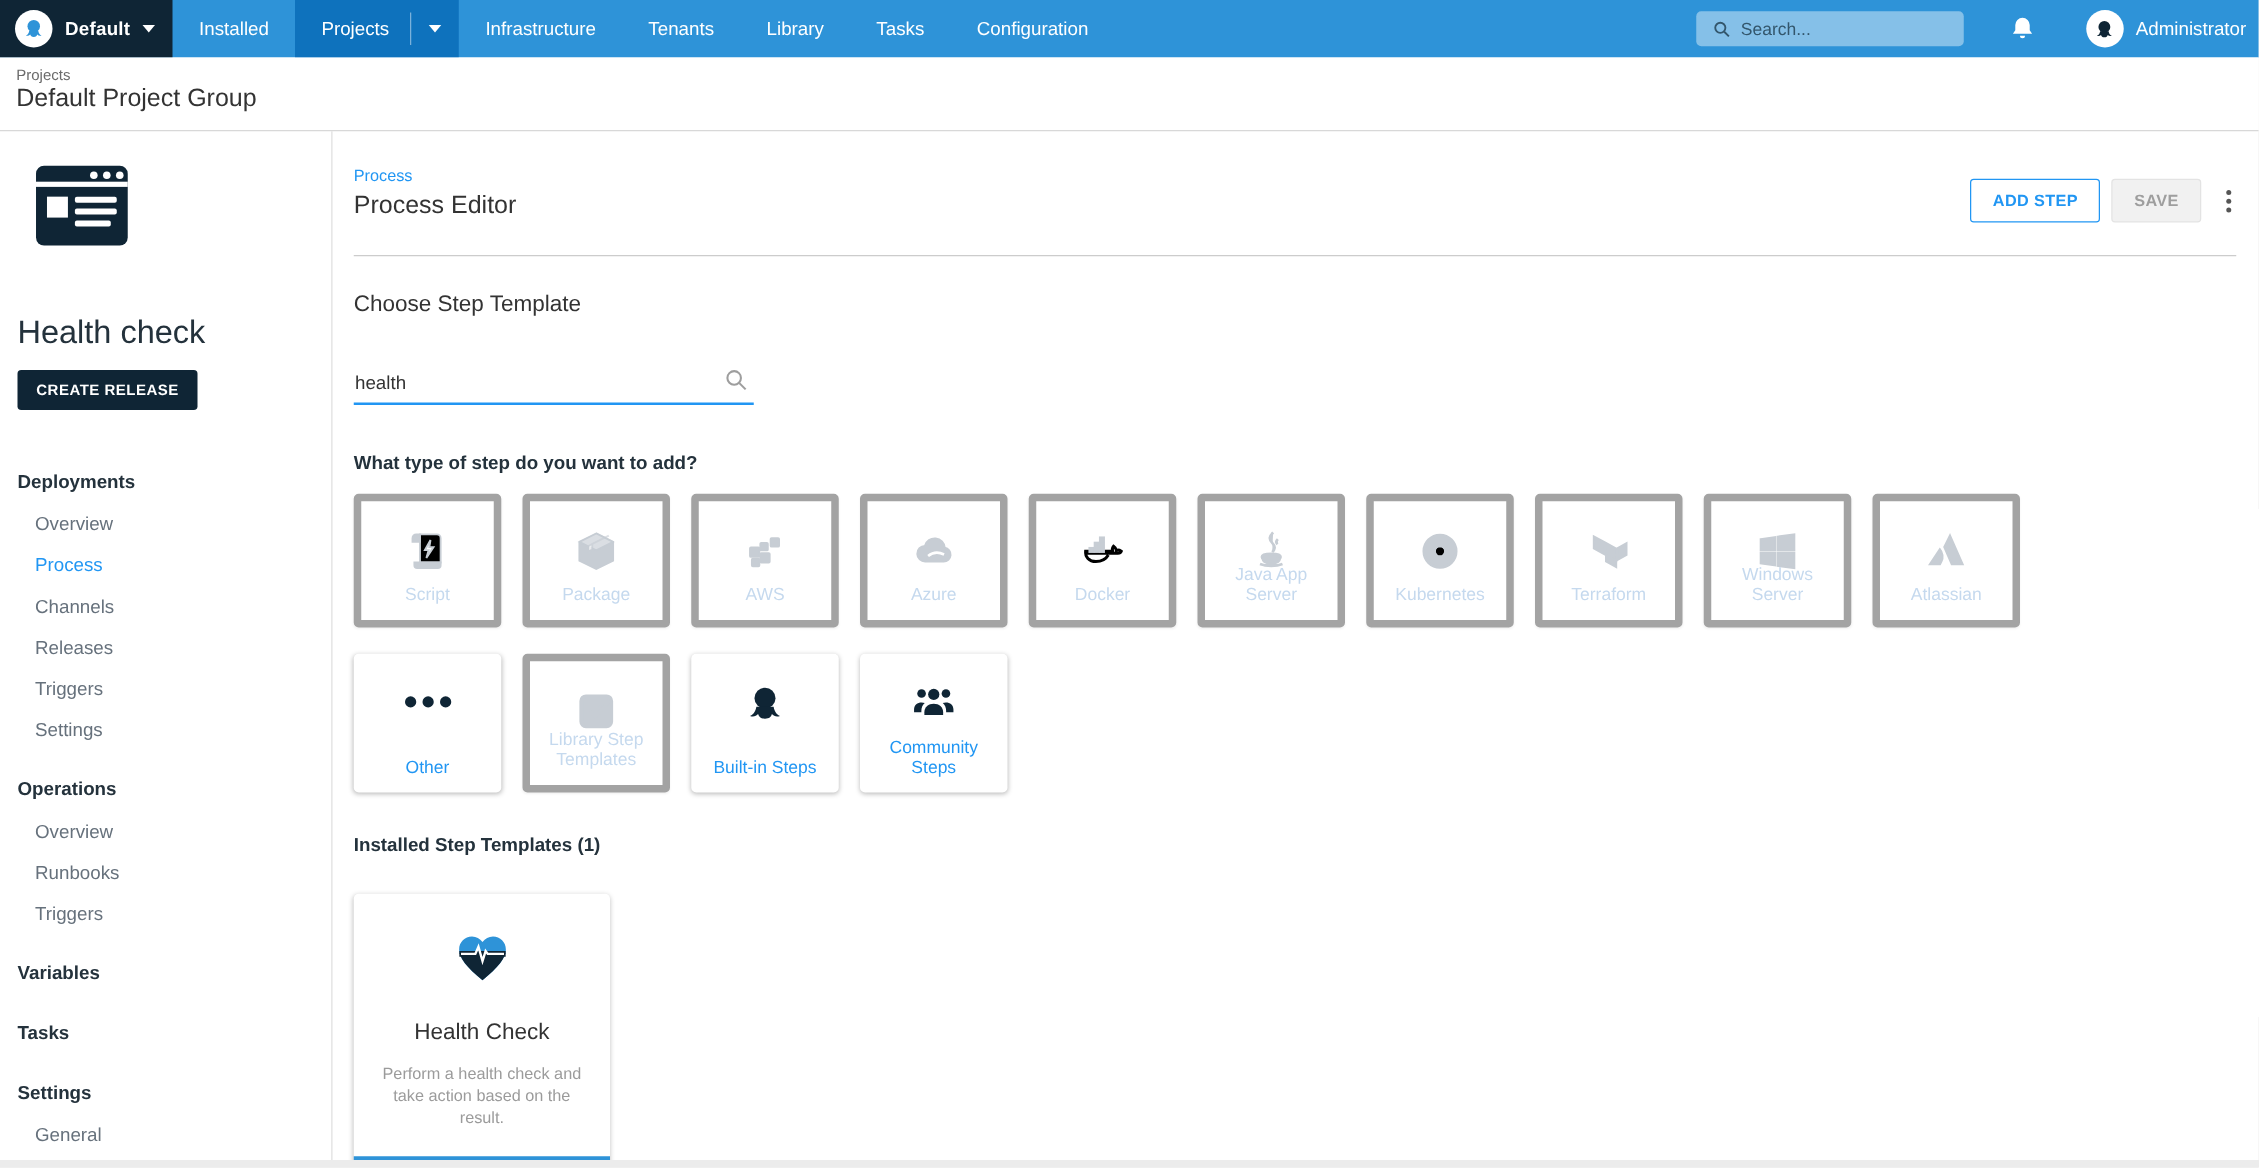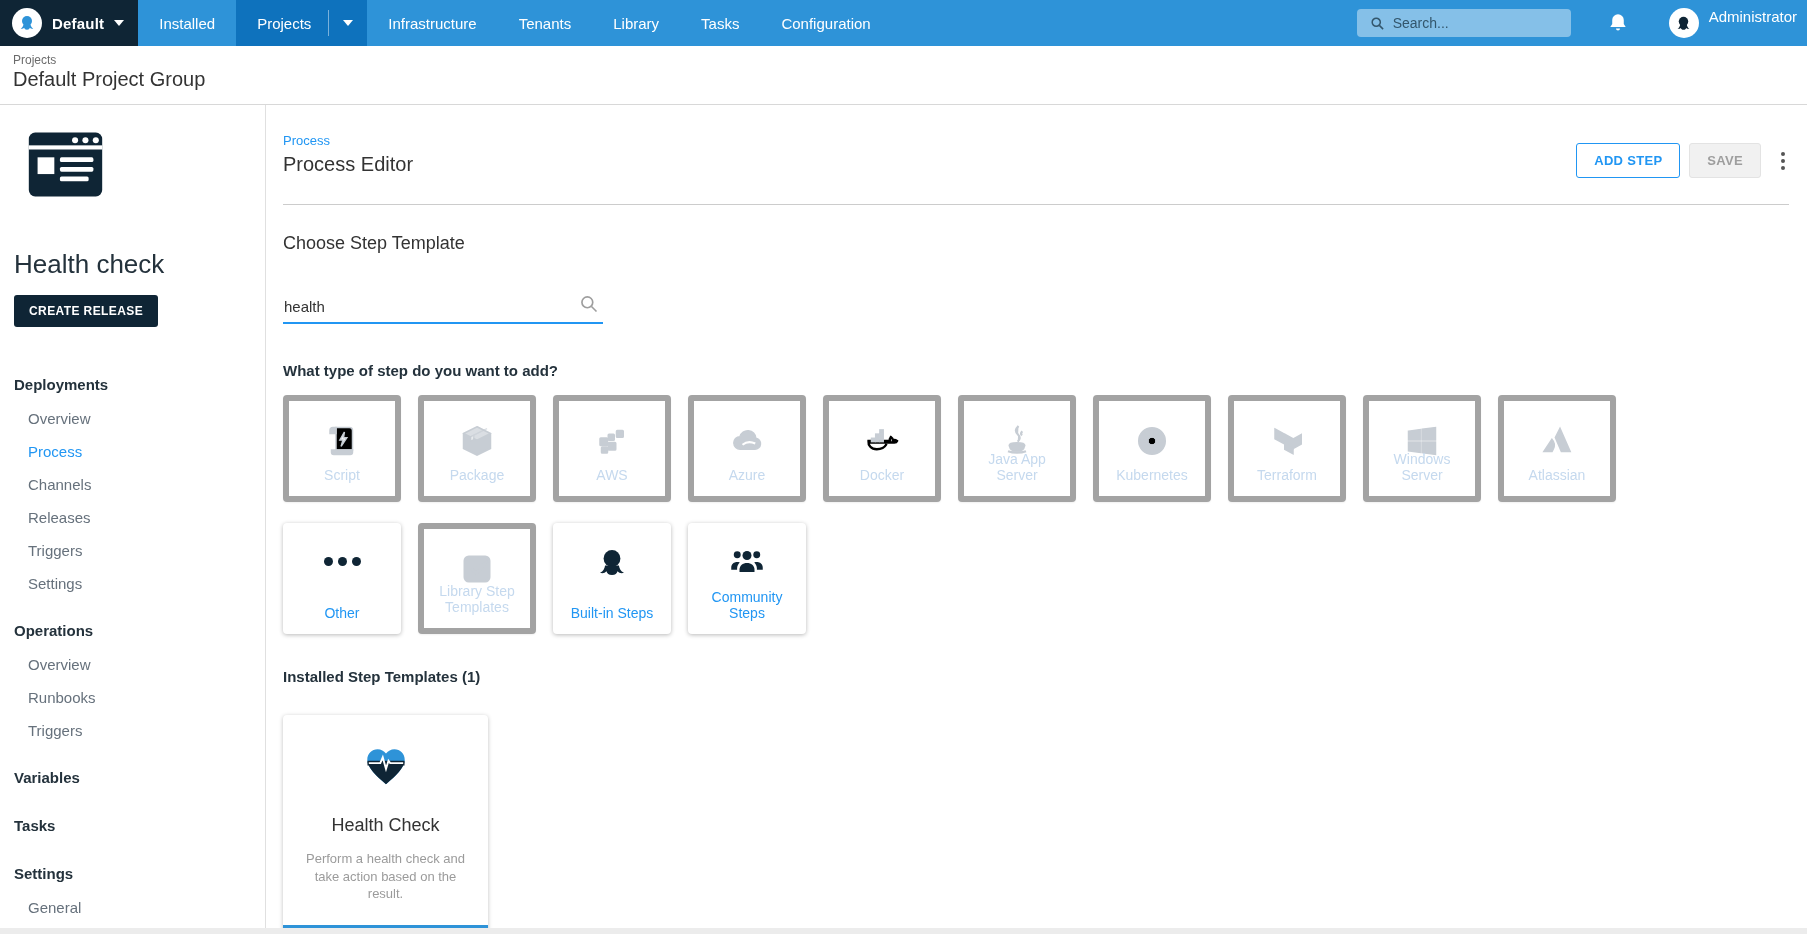--- a/index.html
+++ b/index.html
@@ -19,21 +19,21 @@
   .nav-tab.active { background:#0E72BD; padding-right:0; }
   .tab-split { width:1px; height:26px; background:rgba(255,255,255,.45); margin-left:17px; }
   .tab-caret-zone { display:flex; align-items:center; padding:0 14px; height:100%; cursor:pointer; }
   .navbar-right { margin-left:auto; display:flex; align-items:center; padding-right:10px; }
   .nav-search { display:flex; align-items:center; background:rgba(255,255,255,.42); border-radius:4px; width:214px; height:28px; padding:0 13px; margin-right:36px; }
   .nav-search svg { width:15px; height:15px; stroke:#33566C; fill:none; stroke-width:2.4; margin-right:8px; flex:none; }
   .nav-search input { background:transparent; border:none; outline:none; font-size:14px; color:#1c3a4d; width:100%; font-family:inherit; }
   .nav-search input::placeholder { color:#33566C; opacity:1; }
   .bell { width:22px; height:24px; margin-right:40px; cursor:pointer; }
   .bell svg { width:22px; height:24px; fill:#fff; }
-  .user { display:flex; cursor:pointer; }
+  .user { display:flex; align-items:center; cursor:pointer; }
   .avatar { width:30px; height:30px; border-radius:50%; background:#fff; display:flex; align-items:center; justify-content:center; margin-right:10px; }
   .avatar svg { width:19px; height:19px; fill:#0F2535; }
   .user-name { font-size:15px; }
 
   
   .breadcrumb-bar { height:59px; background:#fff; border-bottom:1px solid #d8d8d8; padding:7px 0 0 13px; flex:none; }
   .crumb { font-size:12px; color:#6b6b6b; }
   .crumb-title { font-size:20px; color:#333; margin-top:1px; }
 
   

